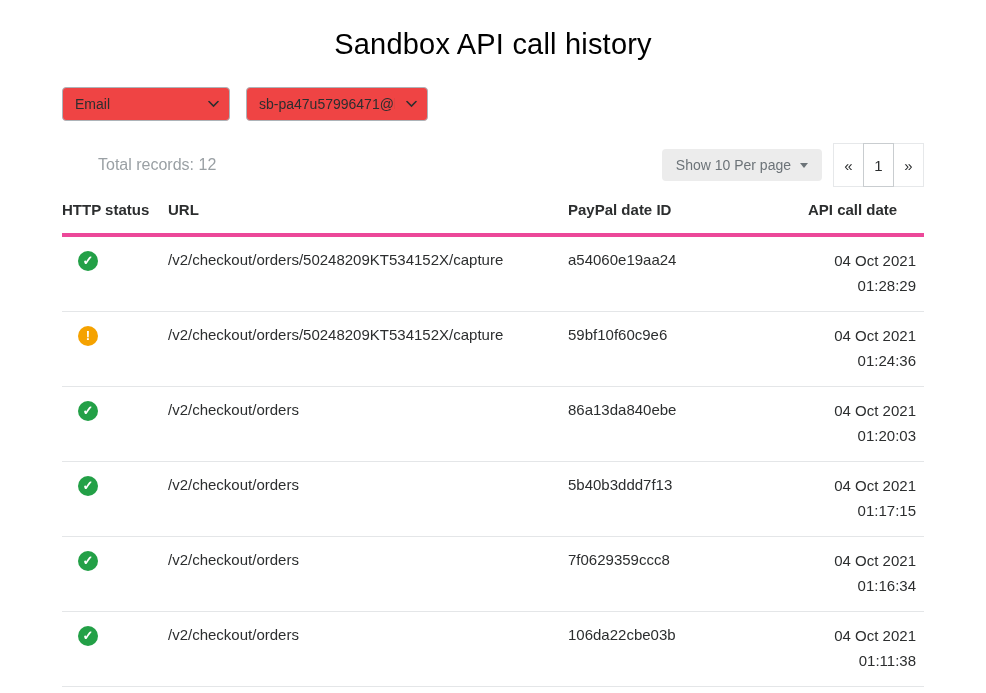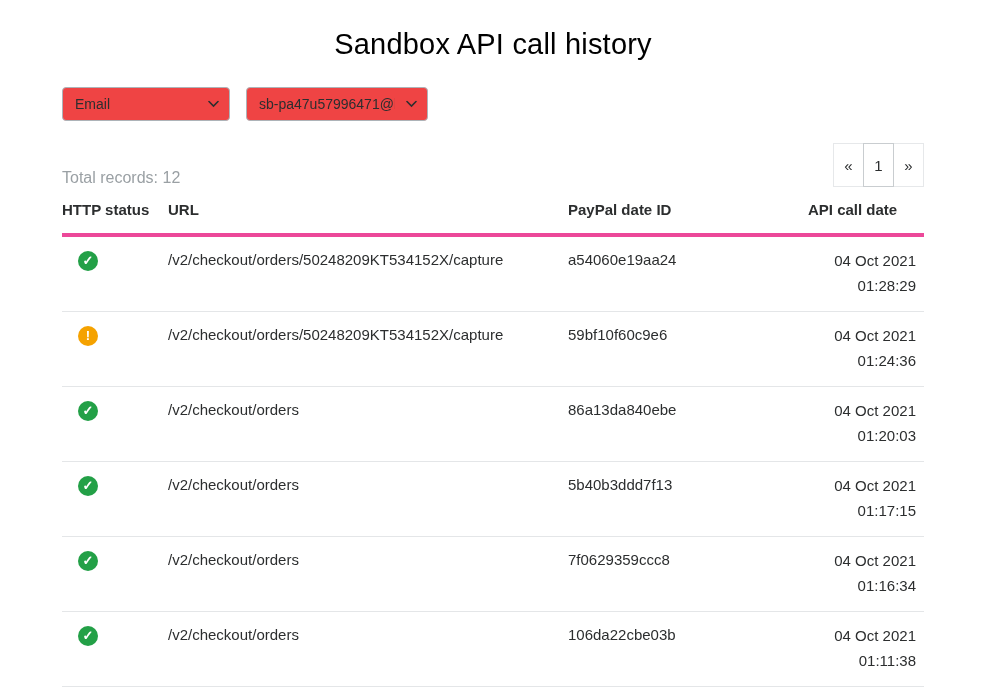--- a/index.html
+++ b/index.html
@@ -28,22 +28,23 @@
   }
   .select-wrap .type-select  { width: 168px; }
   .select-wrap .email-select { width: 182px; }
   .select-wrap .chev {
     position: absolute; right: 11px; top: 50%; transform: translateY(-50%);
     pointer-events: none; line-height: 0;
   }
 
   
   .meta-row {
-    display: flex; align-items: flex-end; justify-content: space-between;
+    display: flex; align-items: center; justify-content: space-between;
     margin-bottom: 12px;
+    margin-left: 36px;
   }
   .total-records { color: #9aa0a4; font-size: 16px; }
   .right-controls { display: flex; align-items: center; gap: 12px; }
   .per-page-btn {
     display: inline-flex; align-items: center; gap: 9px;
     background: #ececec; border: none; border-radius: 4px;
     color: #6c7378; font-family: "Liberation Sans", sans-serif;
     font-size: 14px; height: 32px; padding: 0 14px; cursor: pointer;
   }
   .caret-down {
@@ -111,20 +112,24 @@
         <svg width="11" height="7" viewBox="0 0 11 7">
             <path d="M1 1 L5.5 5.5 L10 1" stroke="#2c2e2f" stroke-width="1.6" fill="none" stroke-linecap="round"></path>
           </svg>
       </span>
     </span>
   </div>
 
   <div class="meta-row">
     <div class="total-records">Total records: 12</div>
     <div class="right-controls">
+      <button class="per-page-btn">
+        <span>Show 10 Per page</span>
+        <span class="caret-down"></span>
+      </button>
       <div class="pagination">
         <button class="page-btn">«</button>
         <button class="page-btn current">1</button>
         <button class="page-btn">»</button>
       </div>
     </div>
   </div>
 
   <table class="api-table">
     <thead>

